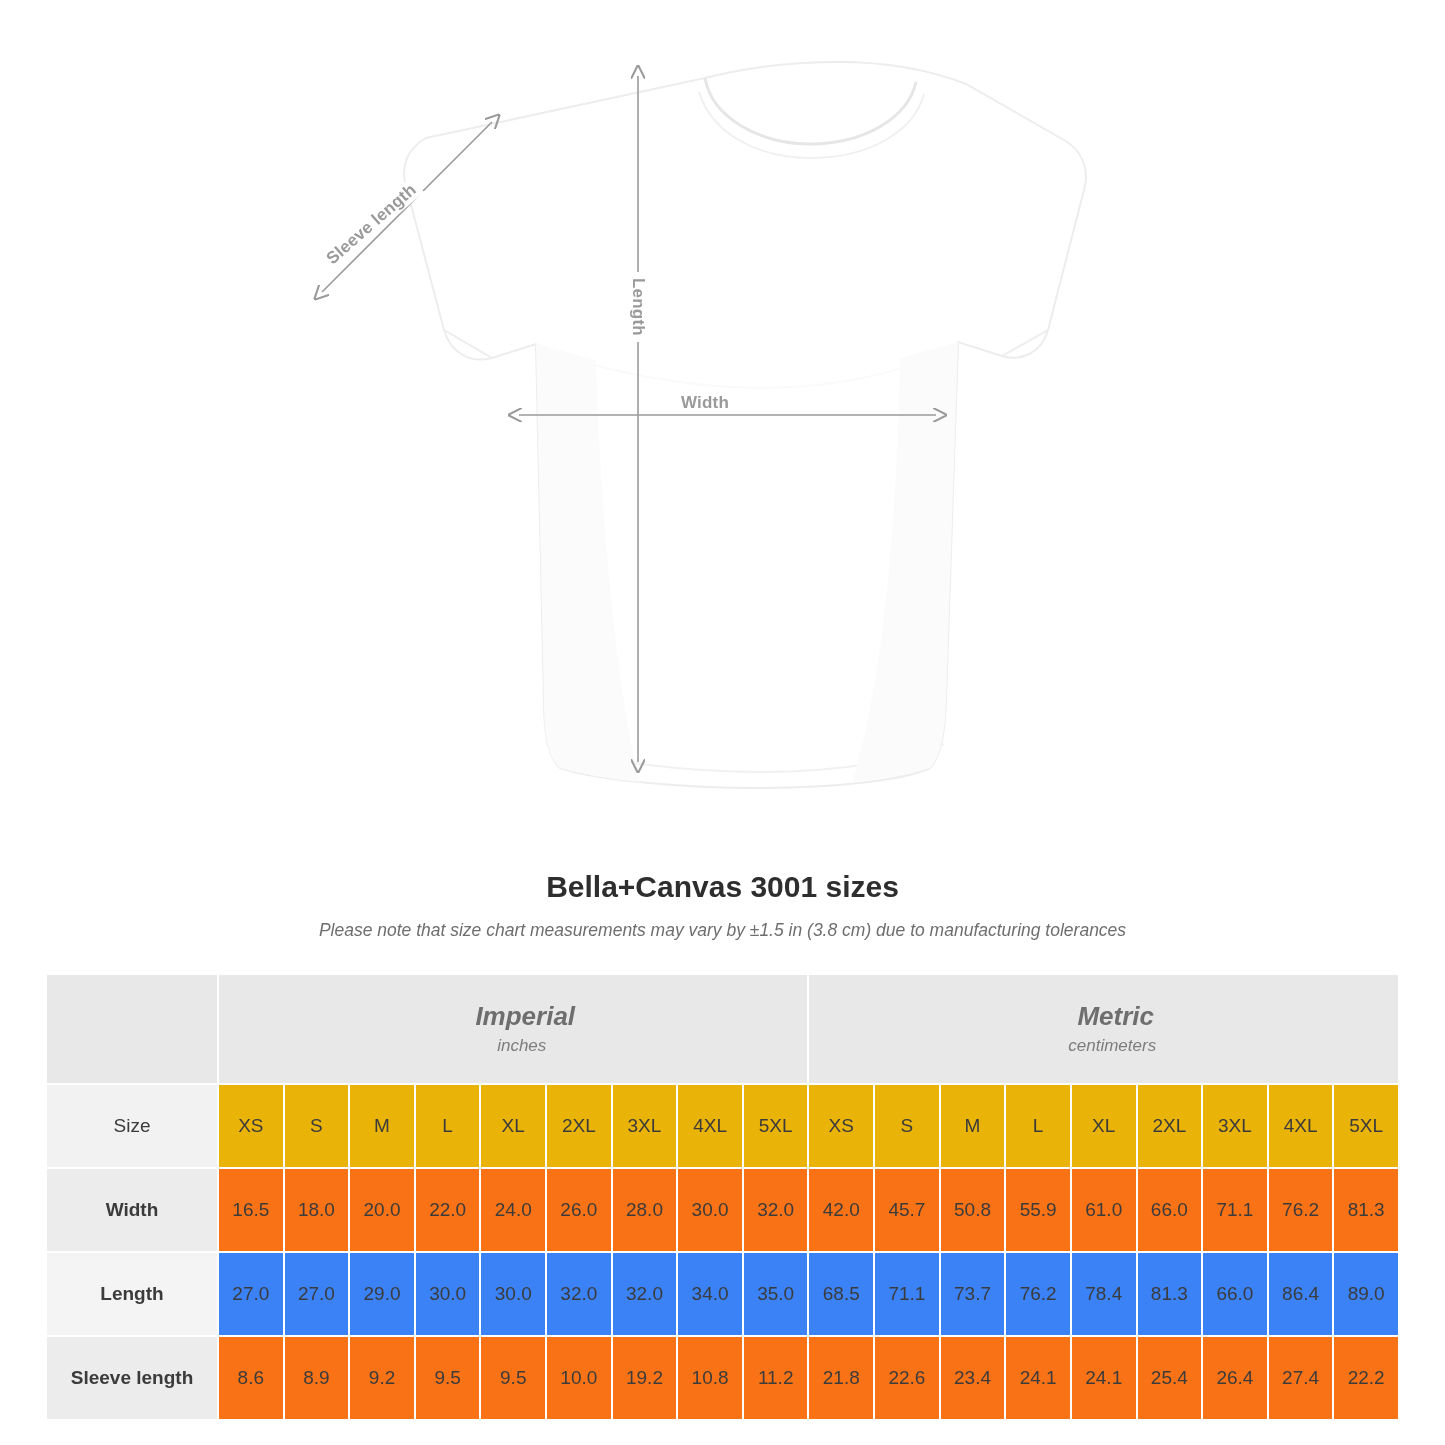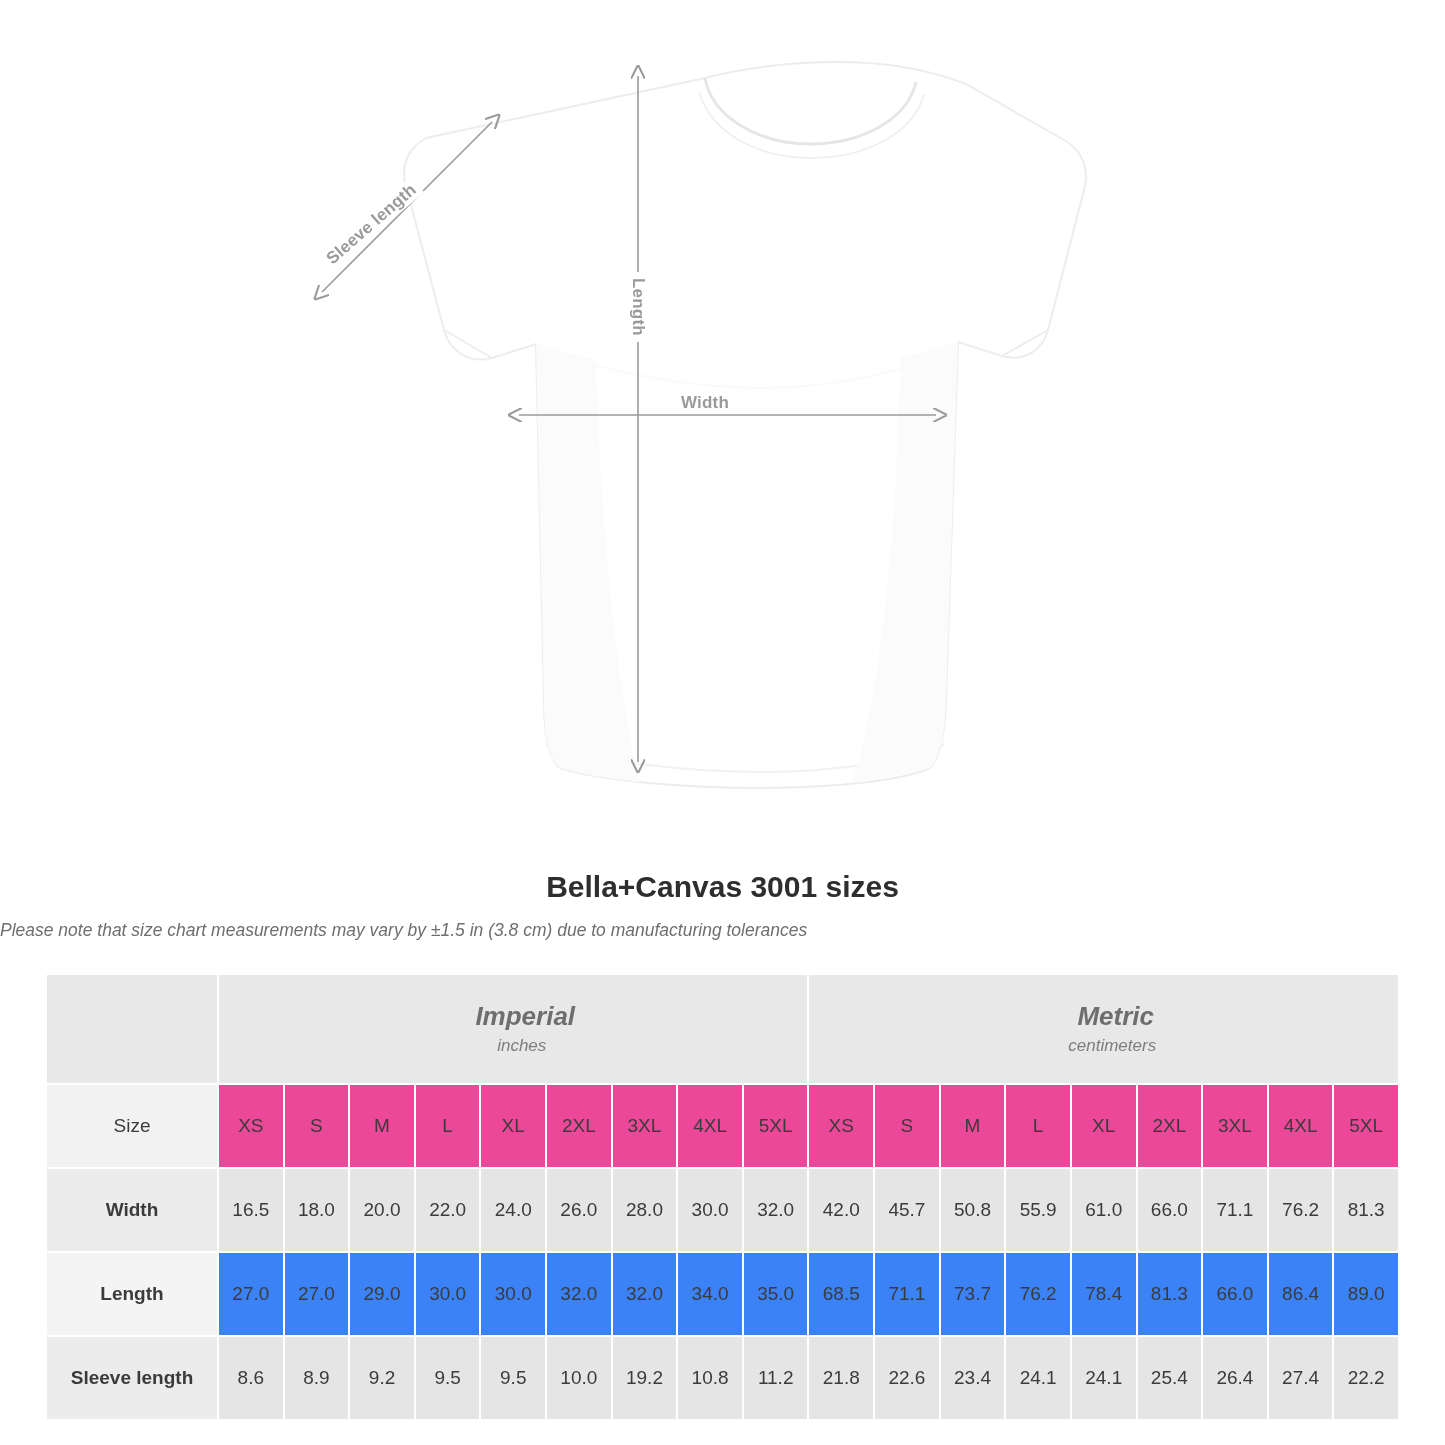--- a/index.html
+++ b/index.html
@@ -59,21 +59,21 @@
 
   
   .heading {
     text-align: center;
     font-size: 30px;
     font-weight: bold;
     color: #2e2e2e;
     margin-top: 40px;
   }
   .subheading {
-    text-align: left;
+    text-align: center;
     font-size: 17.5px;
     font-style: italic;
     color: #6e6e6e;
     margin-top: 16px;
   }
 
   
   .table-wrap {
     margin: 32px 45px 0 45px;
     width: 1355px;
@@ -104,37 +104,37 @@
     padding-left: 24px;
   }
   .unit-sub {
     font-size: 17px;
     font-style: italic;
     color: #7d7d7d;
     line-height: 1.5;
     padding-left: 17px;
   }
   .row-head {
-    background: #ec4899;
+    background: #eab308;
     height: 84px;
     margin-top: 32px;
   }
   .row-head td {
     font-weight: bold;
     font-size: 19px;
     color: #3b3b3b;
   }
   .row-head td.first {
     background: #f2f2f2;
   }
   .data-row {
     height: 84px;
   }
   .data-row.shade td {
-    background: #e5e5e5;
+    background: #f97316;
   }
   .data-row.plain td {
     background: #3b82f6;
   }
   .data-row td.first {
     font-weight: bold;
     background: #ececec;
     font-size: 19px;
   }
   .data-row.plain td.first {

